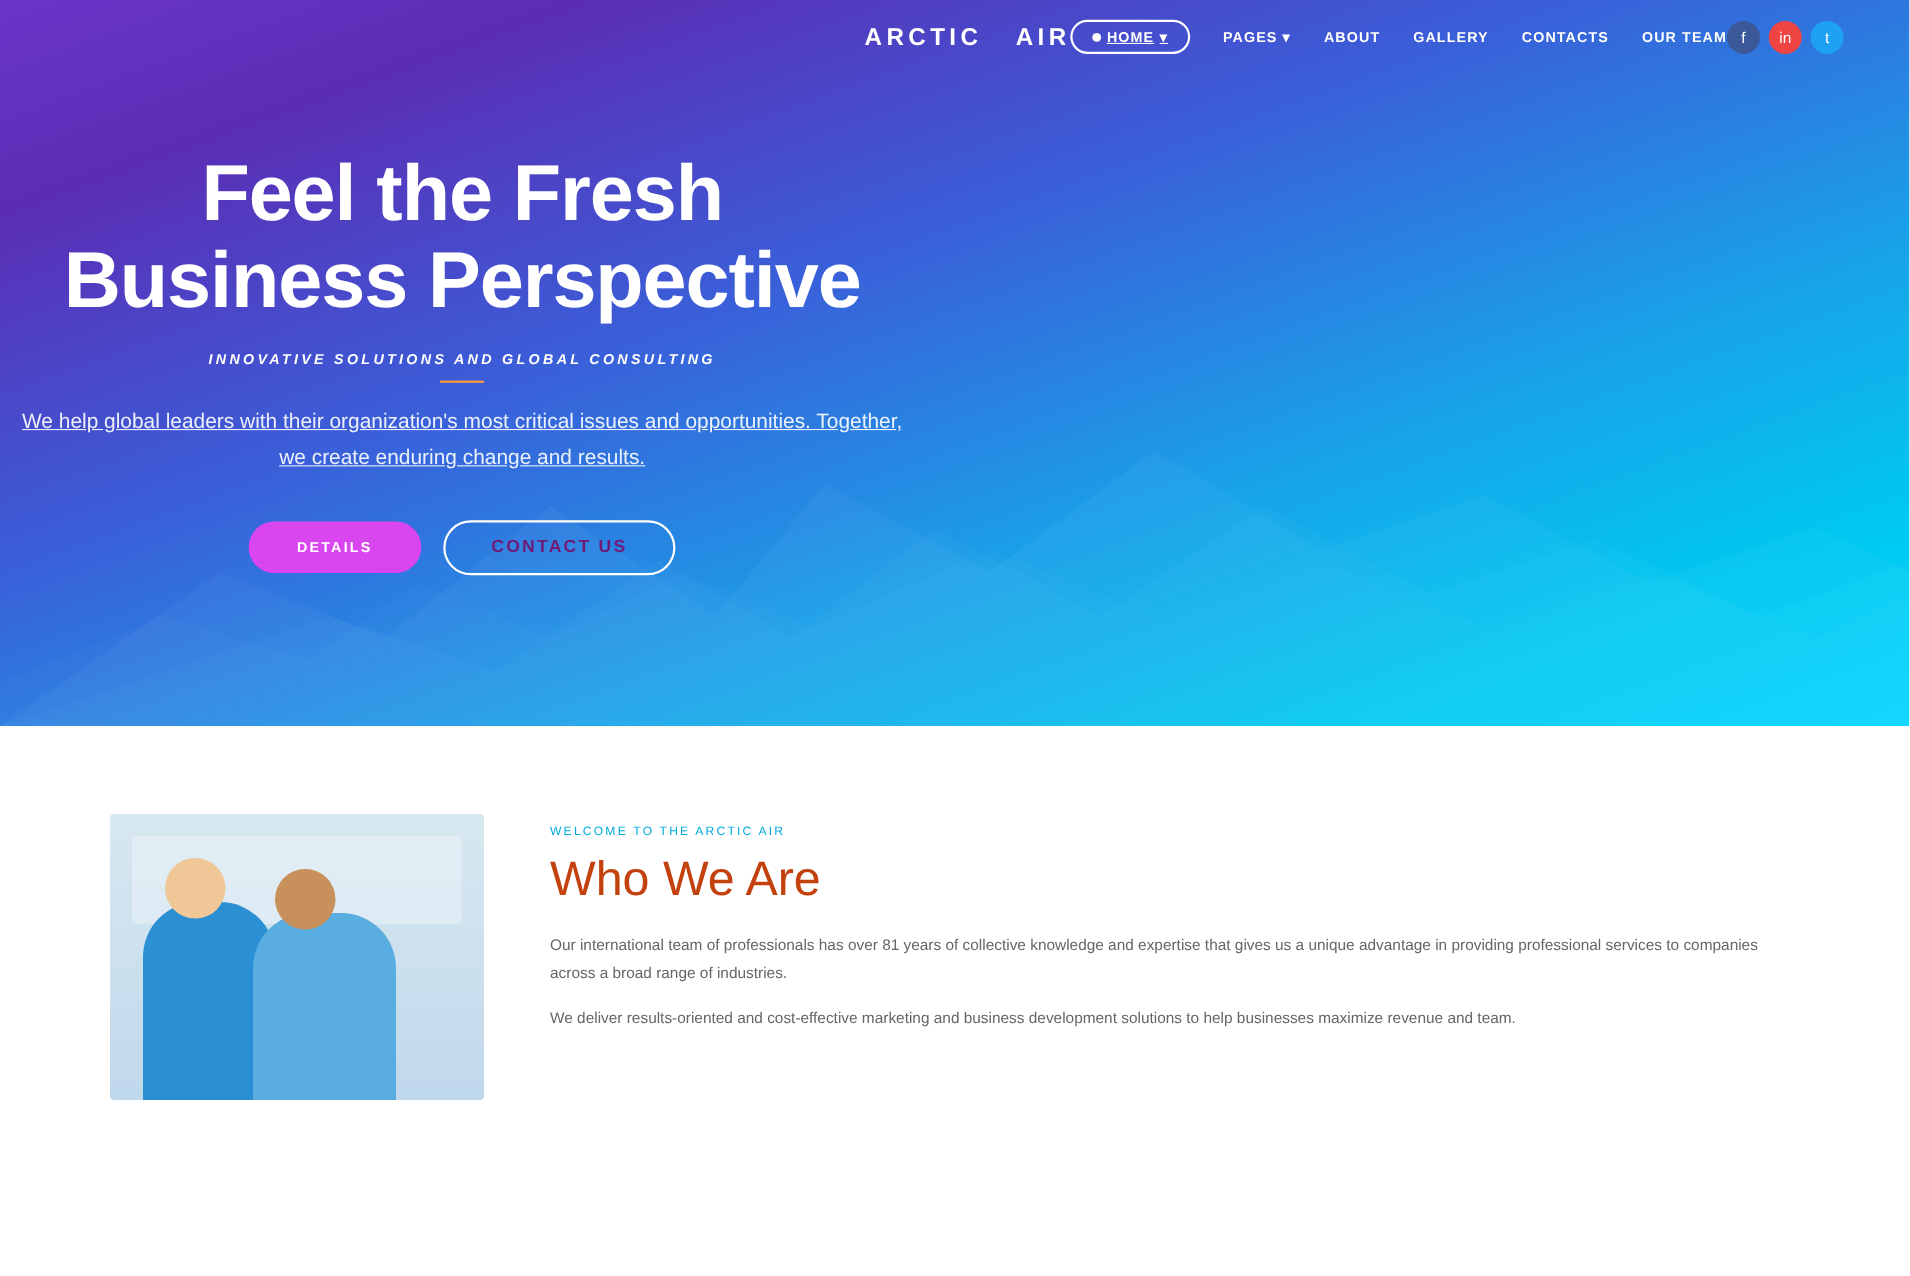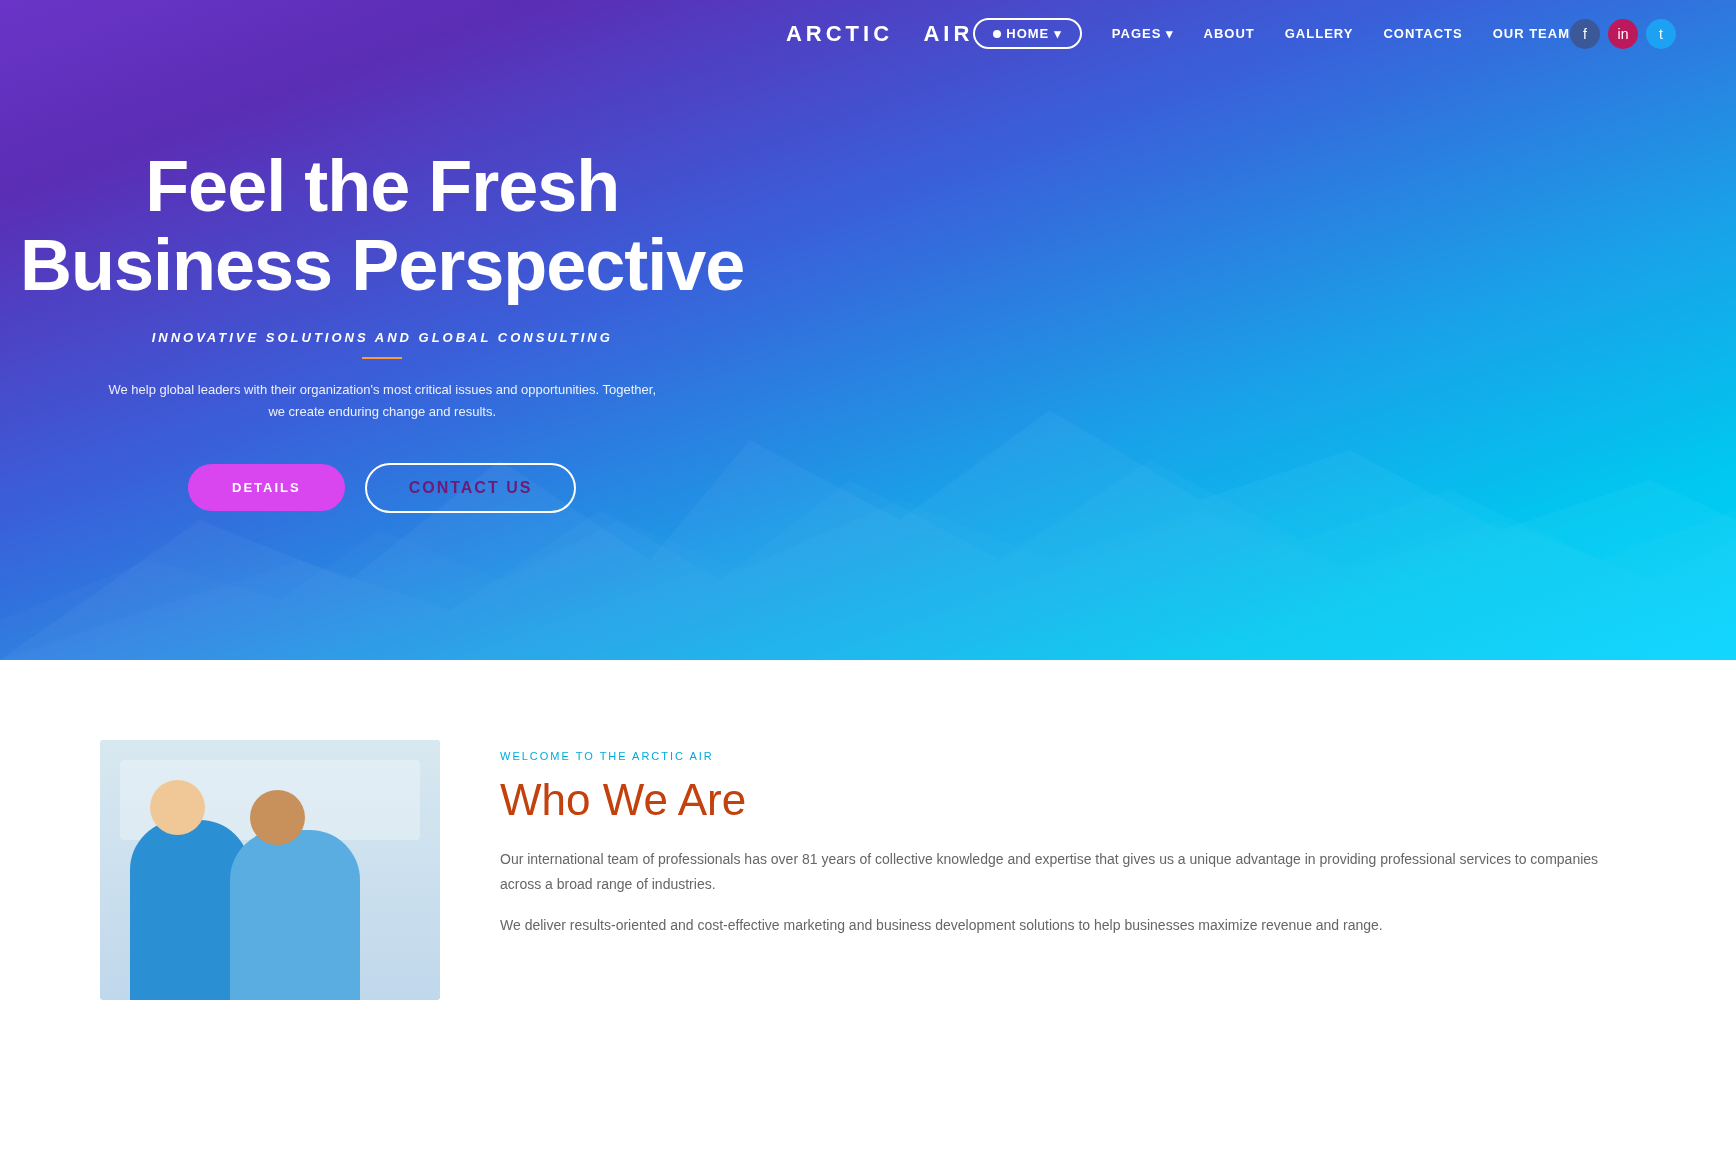--- a/index.html
+++ b/index.html
@@ -39,20 +39,21 @@
       text-transform: uppercase;
       cursor: pointer;
     }
     .nav-link.active {
       border: 2px solid #fff;
       border-radius: 20px;
       padding: 6px 18px;
       display: flex;
       align-items: center;
       gap: 5px;
+      text-decoration: underline;
     }
     .nav-link.active .dot {
       width: 8px;
       height: 8px;
       background: #fff;
       border-radius: 50%;
       display: inline-block;
     }
     .navbar-social {
       display: flex;
@@ -65,21 +66,21 @@
       border-radius: 50%;
       display: flex;
       align-items: center;
       justify-content: center;
       cursor: pointer;
       font-size: 14px;
       color: #fff;
       text-decoration: none;
     }
     .social-btn.fb { background: #3b5998; }
-    .social-btn.li { background: #be185d; }
+    .social-btn.li { background: #ef4444; }
     .social-btn.tw { background: #1da1f2; }
 
     
     .hero {
       width: 100%;
       height: 660px;
       position: relative;
       display: flex;
       align-items: center;
       justify-content: flex-start;
@@ -132,24 +133,25 @@
       color: #fff;
       font-style: italic;
     }
     .hero-divider {
       width: 40px;
       height: 2px;
       background: #ff9a3c;
       margin: 0 auto 20px;
     }
     .hero-desc {
-      font-size: 13px;
+      font-size: 19px;
       color: rgba(255,255,255,0.9);
       line-height: 1.7;
       margin-bottom: 40px;
+      text-decoration: underline;
     }
     .hero-buttons {
       display: flex;
       gap: 20px;
       justify-content: center;
       align-items: center;
     }
     .btn-dark {
       background: #d946ef;
       color: #fff;
@@ -303,15 +305,15 @@
           <div style="width:130px;height:170px;background:#5aade0;border-radius:50px 50px 0 0;margin-top:50px;"></div>
         </div>
       </div>
     </div>
   </div>
 
   <div class="section-text">
     <p class="section-label">WELCOME TO THE ARCTIC AIR</p>
     <h2 class="section-heading">Who We Are</h2>
     <p class="section-para">Our international team of professionals has over 81 years of collective knowledge and expertise that gives us a unique advantage in providing professional services to companies across a broad range of industries.</p>
-    <p class="section-para">We deliver results-oriented and cost-effective marketing and business development solutions to help businesses maximize revenue and range.</p>
+    <p class="section-para">We deliver results-oriented and cost-effective marketing and business development solutions to help businesses maximize revenue and team.</p>
   </div>
 </section>
 
 </body></html>

